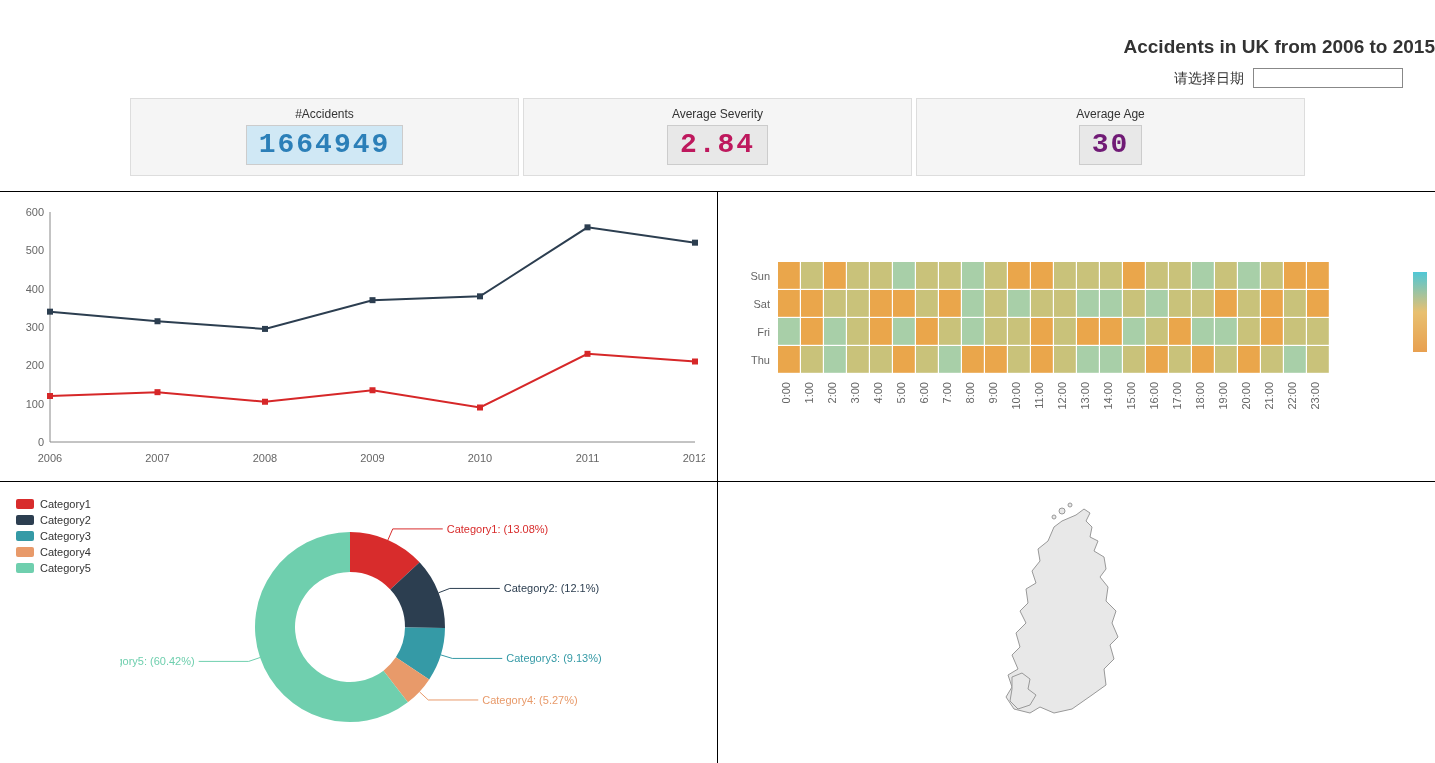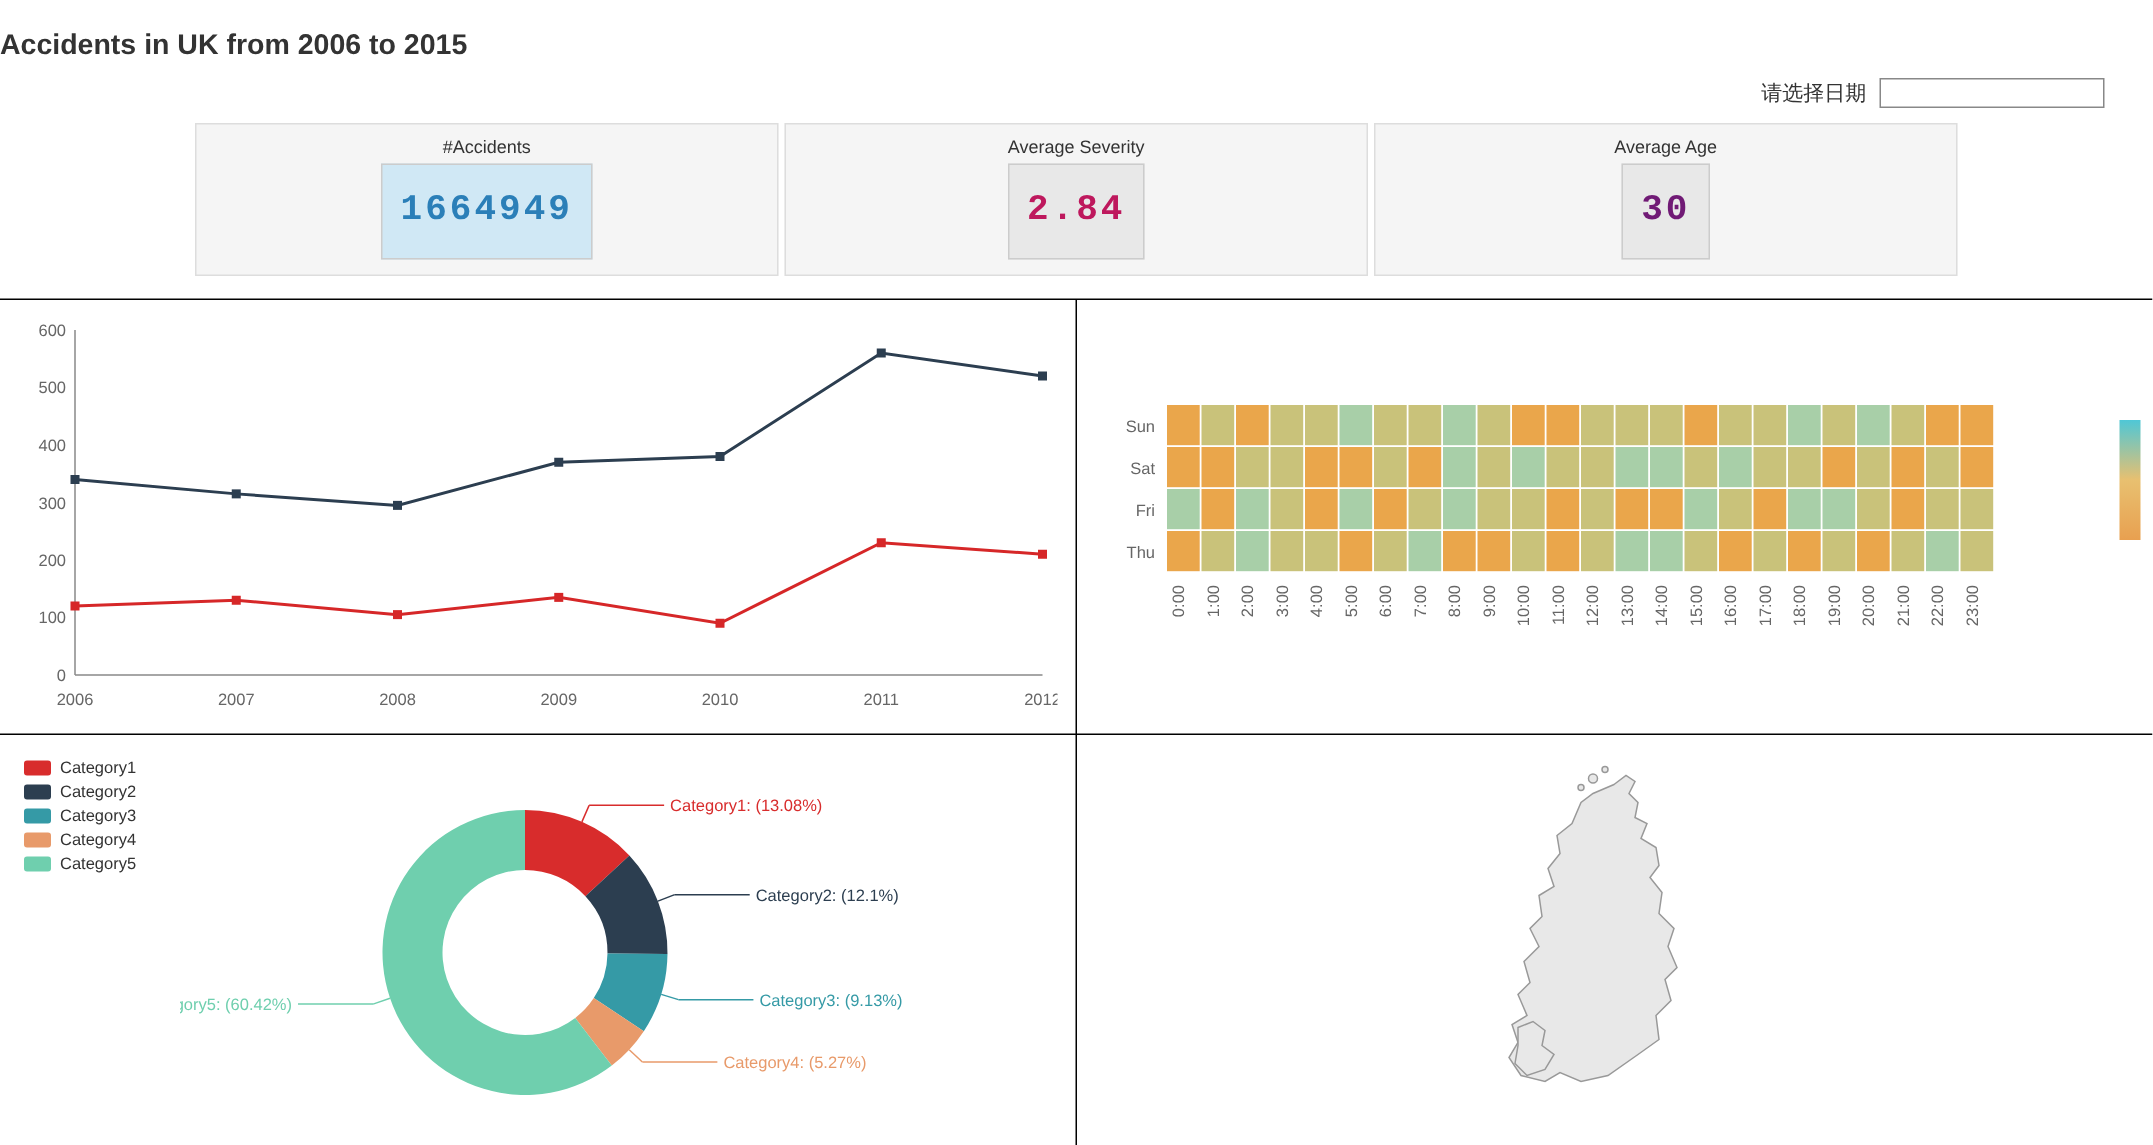--- a/index.html
+++ b/index.html
@@ -1,23 +1,23 @@
 <!DOCTYPE html>
 <html><head>
 <meta charset="utf-8">
 <style>
   * { margin: 0; padding: 0; box-sizing: border-box; }
   body { font-family: Arial, sans-serif; background: #fff; font-size: 12px; color: #333; }
-  .title { text-align: left; font-size: 19px; font-weight: bold; padding: 20px 0 10px; }
+  .title { text-align: right; font-size: 19px; font-weight: bold; padding: 20px 0 10px; margin-top: 16px; }
   .date-picker-row { text-align: right; padding: 0 32px 10px; font-size: 14px; }
   .date-picker-row input { width: 150px; height: 20px; border: 1px solid #888; margin-left: 5px; }
   .kpi-row { display: flex; justify-content: center; gap: 4px; padding: 0 130px 15px; }
   .kpi-card { flex: 1; background: #f5f5f5; border: 1px solid #ddd; text-align: center; padding: 8px 10px 10px; }
   .kpi-label { font-size: 12px; color: #333; margin-bottom: 4px; }
-  .kpi-value { font-family: 'Courier New', monospace; font-size: 24px; font-weight: bold; display: inline-block; background: #e8e8e8; border: 1px solid #ccc; padding: 12px 12px; line-height: 38px; letter-spacing: 2px; }
+  .kpi-value { font-family: 'Courier New', monospace; font-size: 28px; font-weight: bold; display: inline-block; background: #e8e8e8; border: 1px solid #ccc; padding: 0 12px; line-height: 38px; letter-spacing: 2px; }
   .kpi-0 .kpi-value { color: #2b7fb8; background: #d0e8f5; }
   .kpi-1 .kpi-value { color: #be185d; }
   .kpi-2 .kpi-value { color: #701a75; }
   .kpi-3 .kpi-value { color: #f07020; }
   .grid { display: grid; grid-template-columns: 1fr 1fr; grid-template-rows: 290px 290px; border-top: 1px solid #000; }
   .cell { border-right: 1px solid #000; border-bottom: 1px solid #000; padding: 10px; position: relative; }
   .cell:nth-child(2n){ border-right: none; }
   
   svg { display: block; }
   .axis-text { font-size: 11px; fill: #666; }

